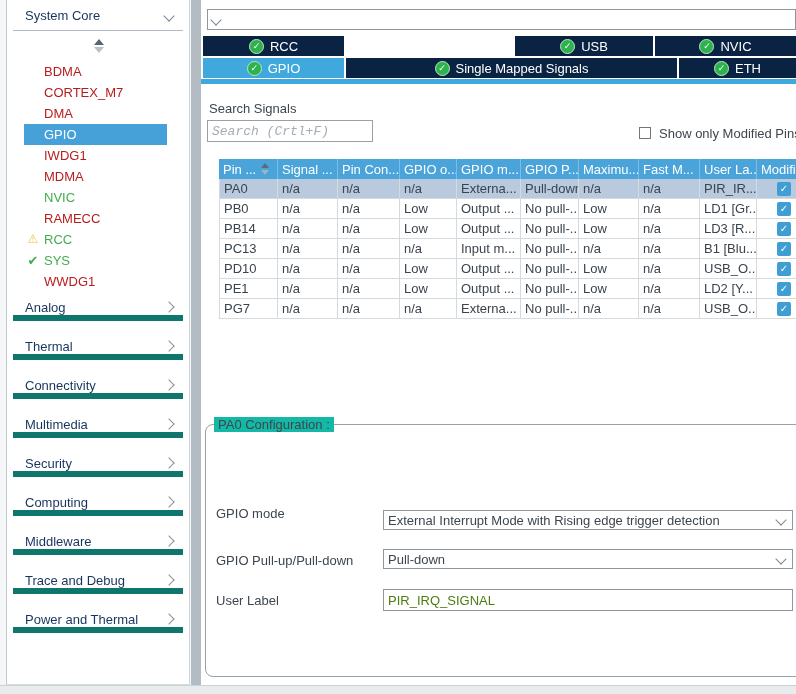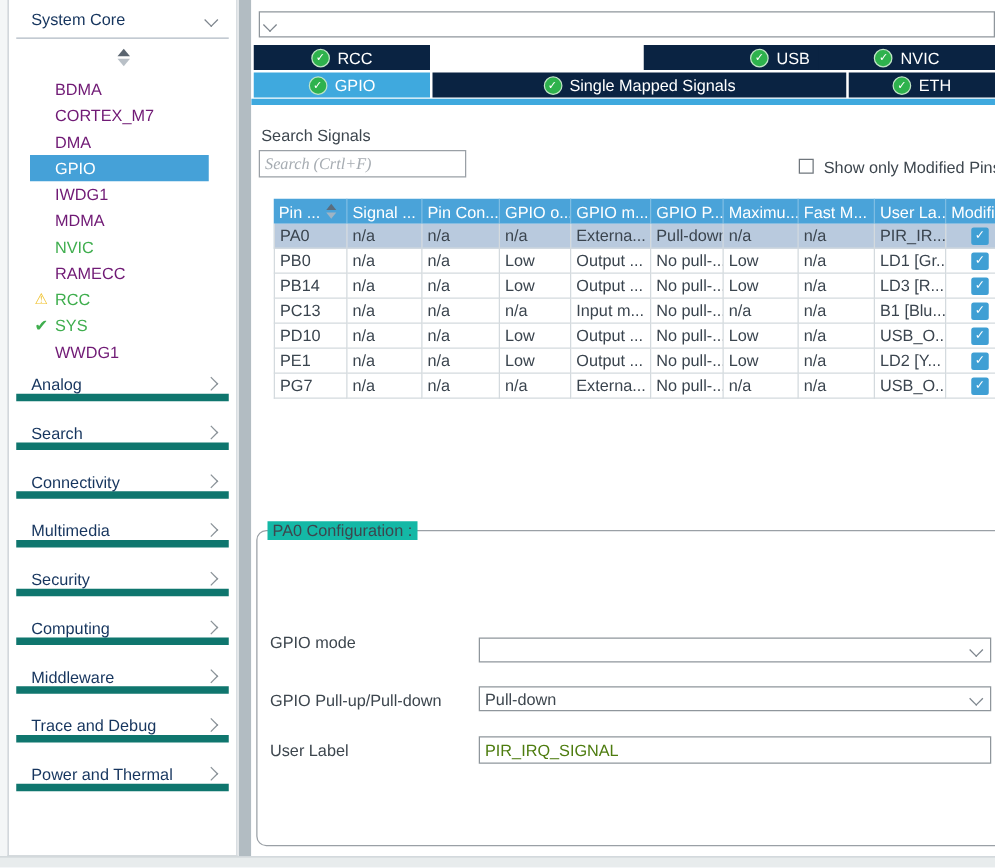--- a/index.html
+++ b/index.html
@@ -18,21 +18,21 @@
 
   
   .sb-header-label{position:absolute;left:18px;top:8px;color:#16355e;}
   .sb-header-chev{position:absolute;right:16px;top:12px;}
   .sb-underline{position:absolute;left:6px;right:6px;top:30px;border-bottom:1px solid #b0b9c3;}
   .scroll-arrows{position:absolute;left:84px;top:39px;width:16px;text-align:center;}
   .tri-up{width:0;height:0;border-left:5px solid transparent;border-right:5px solid transparent;border-bottom:6px solid #5a6570;margin:0 auto 2px auto;}
   .tri-down{width:0;height:0;border-left:5px solid transparent;border-right:5px solid transparent;border-top:6px solid #b9c0c7;margin:0 auto;}
   .plist{position:absolute;left:0;top:61px;width:184px;}
   .pitem{position:relative;margin-left:17px;width:143px;height:21px;line-height:21px;
-    padding-left:20px;box-sizing:border-box;color:#701a75;cursor:default;white-space:nowrap;}
+    padding-left:20px;box-sizing:border-box;color:#b91c1c;cursor:default;white-space:nowrap;}
   .pitem.sel{background:#45a1d8;color:#fff;}
   .pitem.green{color:#3fae4e;}
   .licon{position:absolute;left:0;top:0;width:18px;text-align:center;font-size:12px;line-height:21px;}
   .warn{color:#f0c330;}
   .okck{color:#3fae4e;font-size:13px;}
   .cat-list{position:absolute;left:6px;right:6px;top:294px;}
   .cat-row{height:39px;position:relative;}
   .cat-inner{height:27px;border-bottom:6px solid #0f766e;display:flex;justify-content:space-between;
     align-items:flex-start;padding:6px 10px 0 12px;box-sizing:border-box;}
   .cat-label{color:#16355e;}
@@ -49,21 +49,21 @@
     justify-content:center;gap:6px;cursor:pointer;white-space:nowrap;overflow:hidden;}
   .tab.sel{background:#3fa9de;}
   .tr1{top:36px;} .tr2{top:58px;}
   .tab-check{width:13px;height:13px;border-radius:50%;background:#2eb24d;border:1px solid #bfe5c6;
     box-sizing:content-box;color:#fff;font-size:9px;line-height:13px;text-align:center;flex:0 0 auto;}
   .tab-check::before{content:"\2713";}
   .tab-bar{position:absolute;left:0;top:79px;width:595px;height:5px;background:#3fa9de;}
 
   .search-label{position:absolute;left:8px;top:101px;}
   .search-input{position:absolute;left:6px;top:120px;width:166px;height:22px;border:1px solid #9aa0a6;
-    box-sizing:border-box;font-family:Liberation Serif, serif;font-size:13px;padding:0 4px;color:#3d464e;}
+    box-sizing:border-box;font-family:Liberation Mono, monospace;font-size:13px;padding:0 4px;color:#3d464e;}
   .search-input::placeholder{font-style:italic;color:#a6acb2;}
   .flt-box{position:absolute;left:438px;top:127px;width:12px;height:12px;border:1px solid #6f767c;background:#fff;box-sizing:border-box;}
   .flt-label{position:absolute;left:458px;top:126px;white-space:nowrap;}
 
   
   .sigtable{position:absolute;left:18px;top:159px;width:593px;}
   .thead,.trow{display:grid;grid-template-columns:59px 60px 62px 57px 64px 58px 60px 61px 57px 55px;height:20px;}
   .thead{background:#4aa3d9;color:#fff;}
   .th{display:flex;align-items:center;padding-left:4px;border-right:1px solid #7ebde3;box-sizing:border-box;
     white-space:nowrap;overflow:hidden;gap:5px;cursor:pointer;}
@@ -125,21 +125,21 @@
 
   <div class="cat-list">
     <div class="cat-row">
         <div class="cat-inner">
           <span class="cat-label">Analog</span>
           <span class="chev-right"></span>
         </div>
       </div>
     <div class="cat-row">
         <div class="cat-inner">
-          <span class="cat-label">Search</span>
+          <span class="cat-label">Thermal</span>
           <span class="chev-right"></span>
         </div>
       </div>
     <div class="cat-row">
         <div class="cat-inner">
           <span class="cat-label">Connectivity</span>
           <span class="chev-right"></span>
         </div>
       </div>
     <div class="cat-row">
@@ -186,21 +186,21 @@
 <div class="main">
 
   <div class="groupby">
     <span class="chev-down"></span>
   </div>
 
   <div class="tab tr1" style="left:2px;width:141px;">
     <span class="tab-check"></span>
     <span>RCC</span>
   </div>
-  <div class="tab tr1" style="left:314px;width:138px;padding-left:40px;">
+  <div class="tab tr1" style="left:314px;width:138px;">
     <span class="tab-check"></span>
     <span>USB</span>
   </div>
   <div class="tab tr1" style="left:454px;width:141px;">
     <span class="tab-check"></span>
     <span>NVIC</span>
   </div>
 
   <div class="tab tr2 sel" style="left:2px;width:141px;">
     <span class="tab-check"></span>
@@ -357,20 +357,21 @@
           <span class="mod-check"></span>
         </div>
     </div>
   </div>
 
   <div class="config-box">
     <span class="config-legend">PA0 Configuration :</span>
 
     <span class="cfg-label" style="top:81px;">GPIO mode</span>
     <div class="cfg-select" style="top:85px;">
+      <span>External Interrupt Mode with Rising edge trigger detection</span>
       <span class="chev-down"></span>
     </div>
 
     <span class="cfg-label" style="top:128px;">GPIO Pull-up/Pull-down</span>
     <div class="cfg-select" style="top:124px;">
       <span>Pull-down</span>
       <span class="chev-down"></span>
     </div>
 
     <span class="cfg-label" style="top:168px;">User Label</span>

